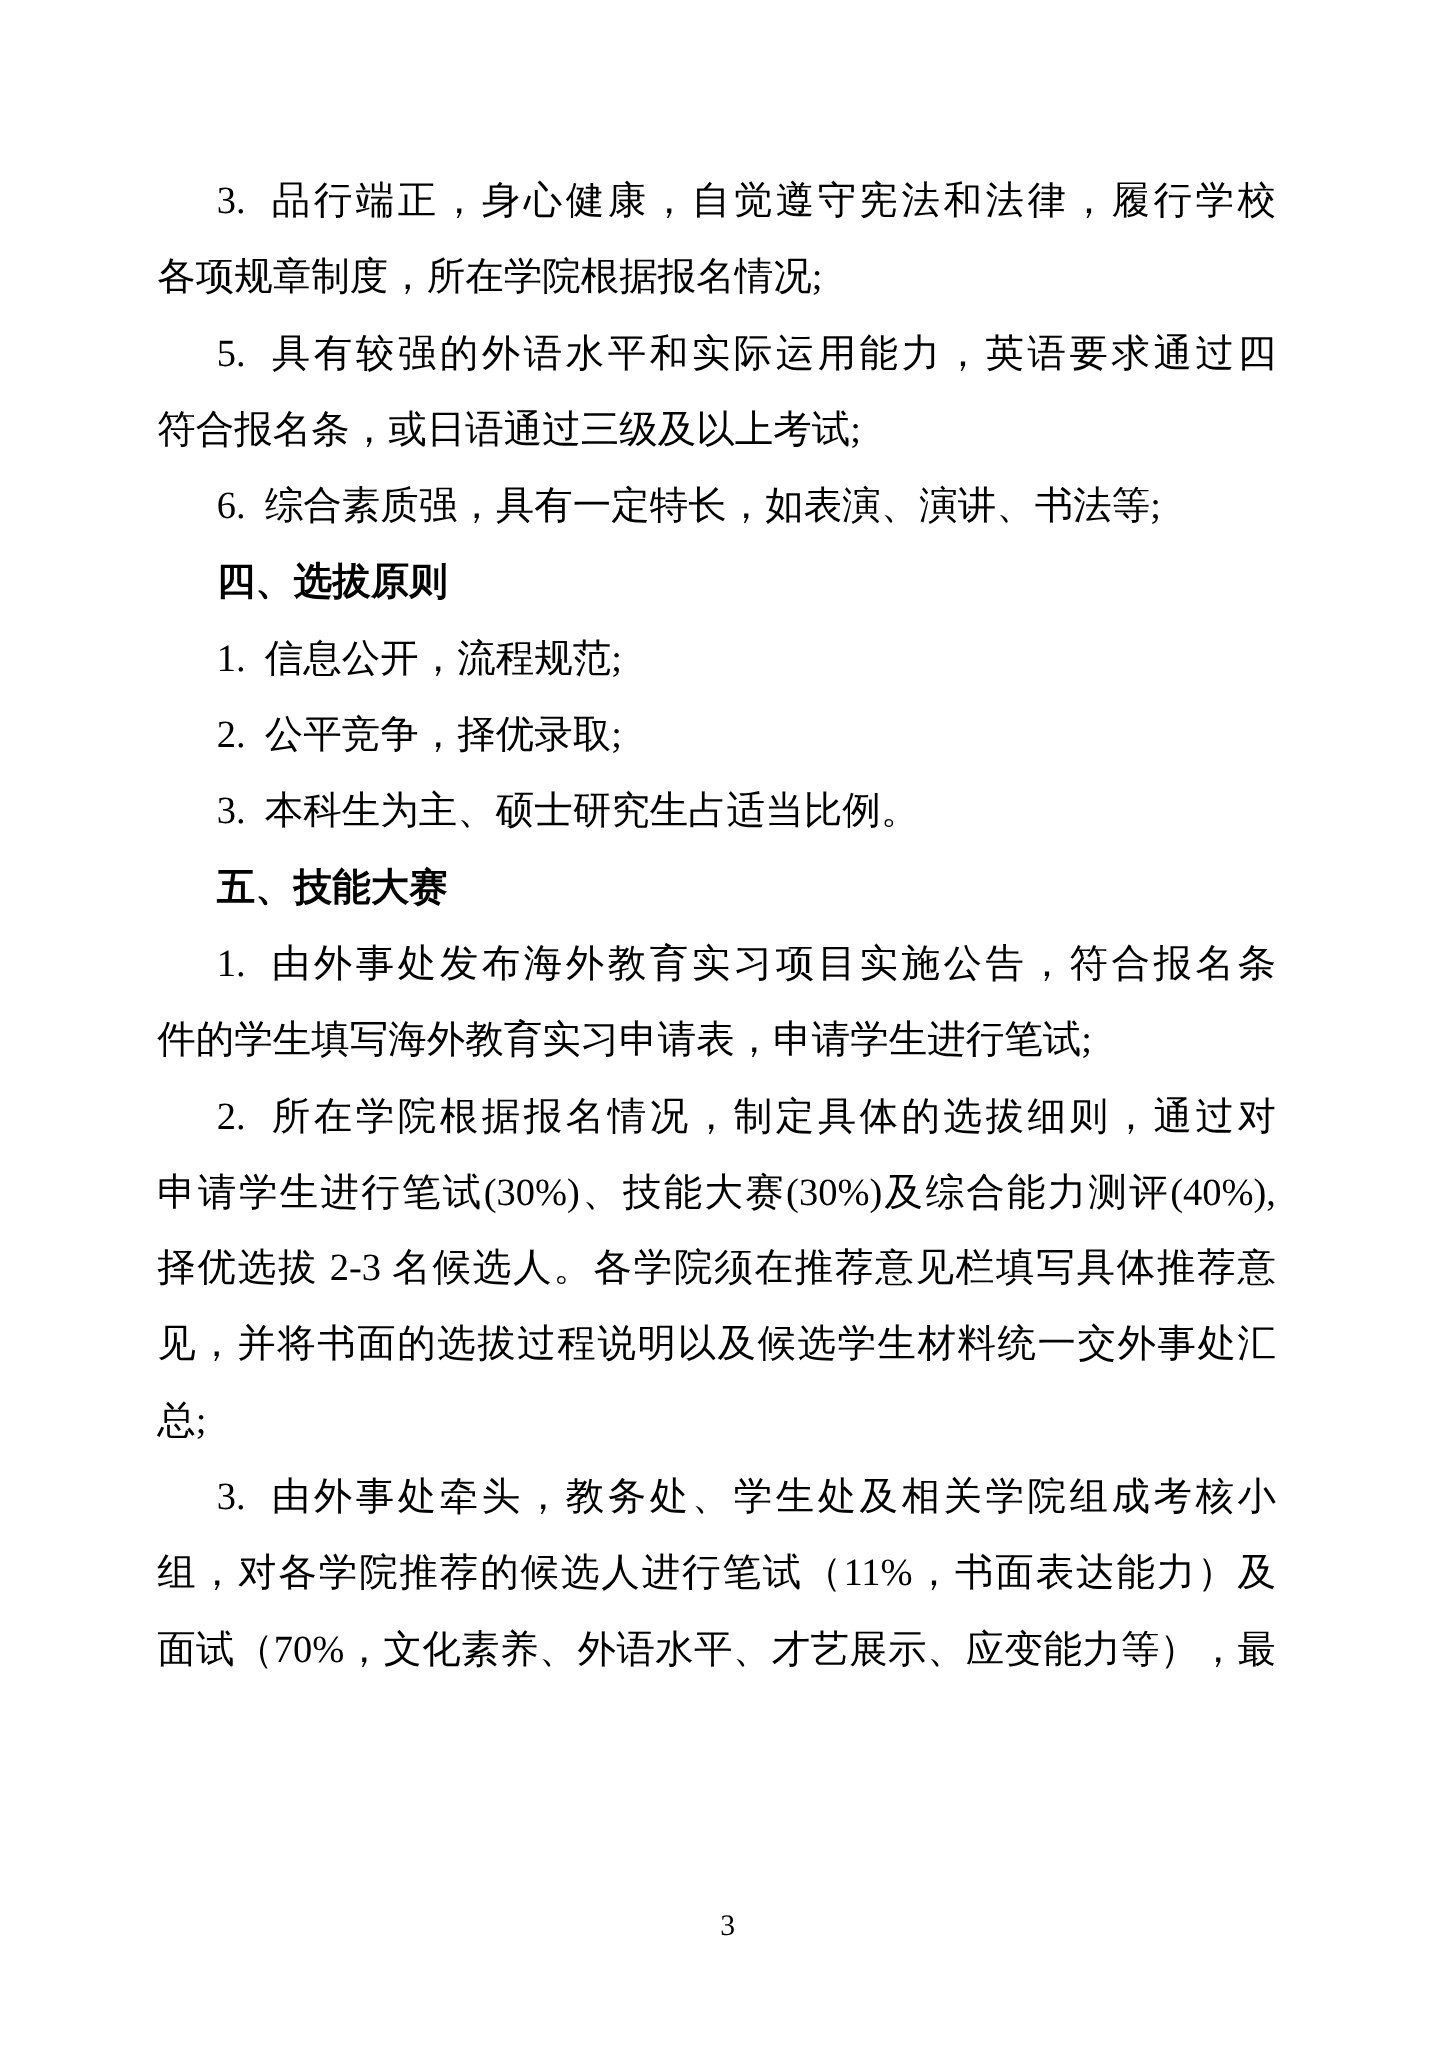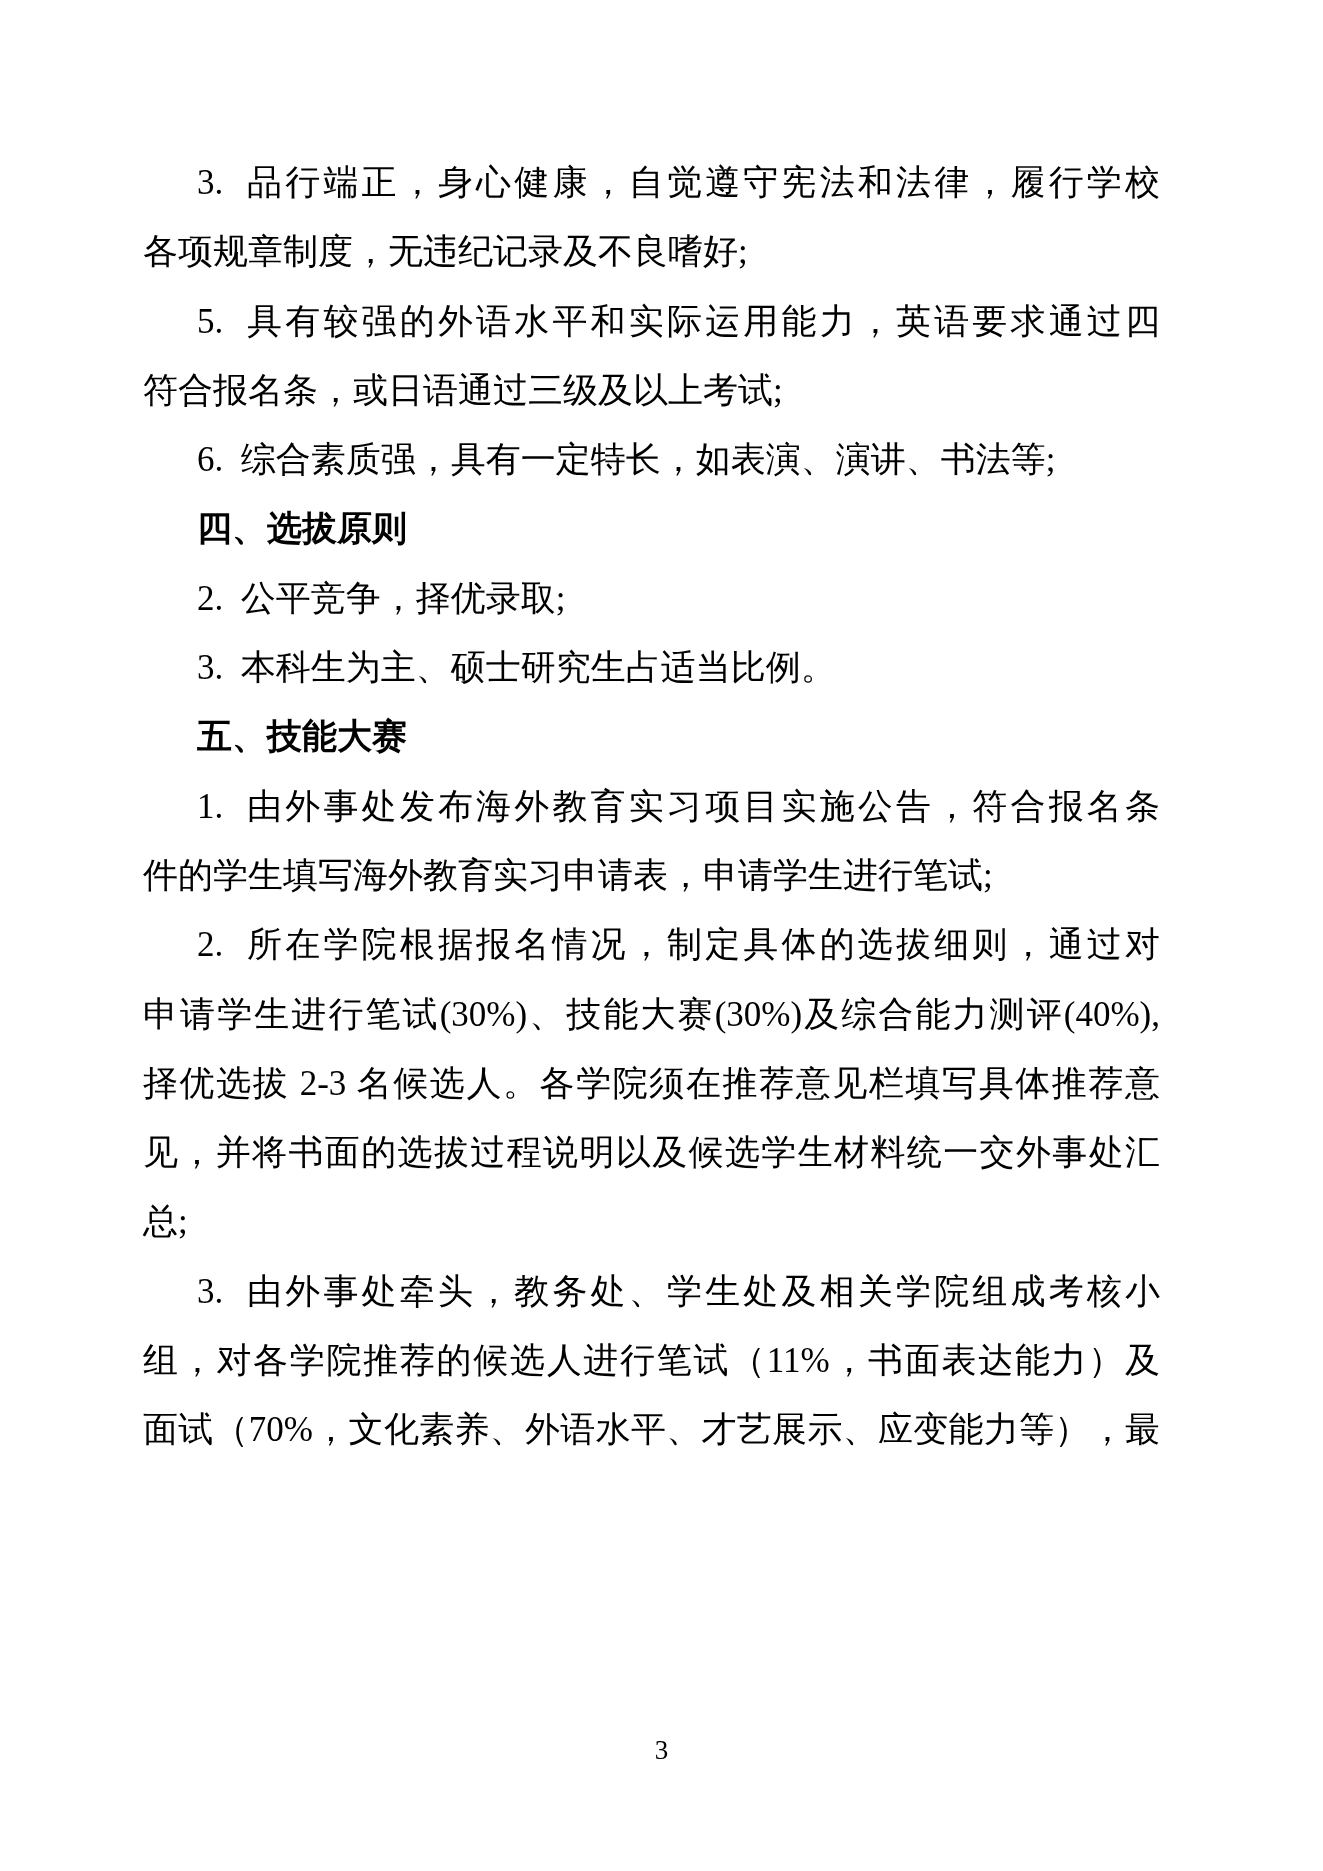--- a/index.html
+++ b/index.html
@@ -31,45 +31,46 @@
   }
 
   .line.justify {
     text-align-last: justify;
     text-justify: inter-character;
   }
 
   .line.indent { text-indent: 54px; }
 
   .line.heading {
-    font-family: Liberation Serif, serif;
+    font-family: Liberation Sans, sans-serif;
     font-weight: 700;
   }
 
   .page-number {
     position: absolute;
     left: 0;
     top: 1734px;
     width: 100%;
     text-align: center;
     font-size: 27px;
     line-height: 32px;
   }
 </style>
 </head>
 <body>
 
 <div class="page">
   <div class="content">
       <div class="line indent justify">3.&nbsp; 品行端正，身心健康，自觉遵守宪法和法律，履行学校</div>
-      <div class="line">各项规章制度，无违纪记录及不良嗜好;</div>
+      <div class="line">各项规章制度，所在学院根据报名情况;</div>
       <div class="line indent justify">5.&nbsp; 具有较强的外语水平和实际运用能力，英语要求通过四</div>
       <div class="line">符合报名条，或日语通过三级及以上考试;</div>
       <div class="line indent">6.&nbsp; 综合素质强，具有一定特长，如表演、演讲、书法等;</div>
       <div class="line indent heading">四、选拔原则</div>
+      <div class="line indent">1.&nbsp; 信息公开，流程规范;</div>
       <div class="line indent">2.&nbsp; 公平竞争，择优录取;</div>
       <div class="line indent">3.&nbsp; 本科生为主、硕士研究生占适当比例。</div>
       <div class="line indent heading">五、技能大赛</div>
       <div class="line indent justify">1.&nbsp; 由外事处发布海外教育实习项目实施公告，符合报名条</div>
       <div class="line">件的学生填写海外教育实习申请表，申请学生进行笔试;</div>
       <div class="line indent justify">2.&nbsp; 所在学院根据报名情况，制定具体的选拔细则，通过对</div>
       <div class="line justify">申请学生进行笔试(30%)、技能大赛(30%)及综合能力测评(40%),</div>
       <div class="line justify">择优选拔 2-3 名候选人。各学院须在推荐意见栏填写具体推荐意</div>
       <div class="line justify">见，并将书面的选拔过程说明以及候选学生材料统一交外事处汇</div>
       <div class="line">总;</div>

